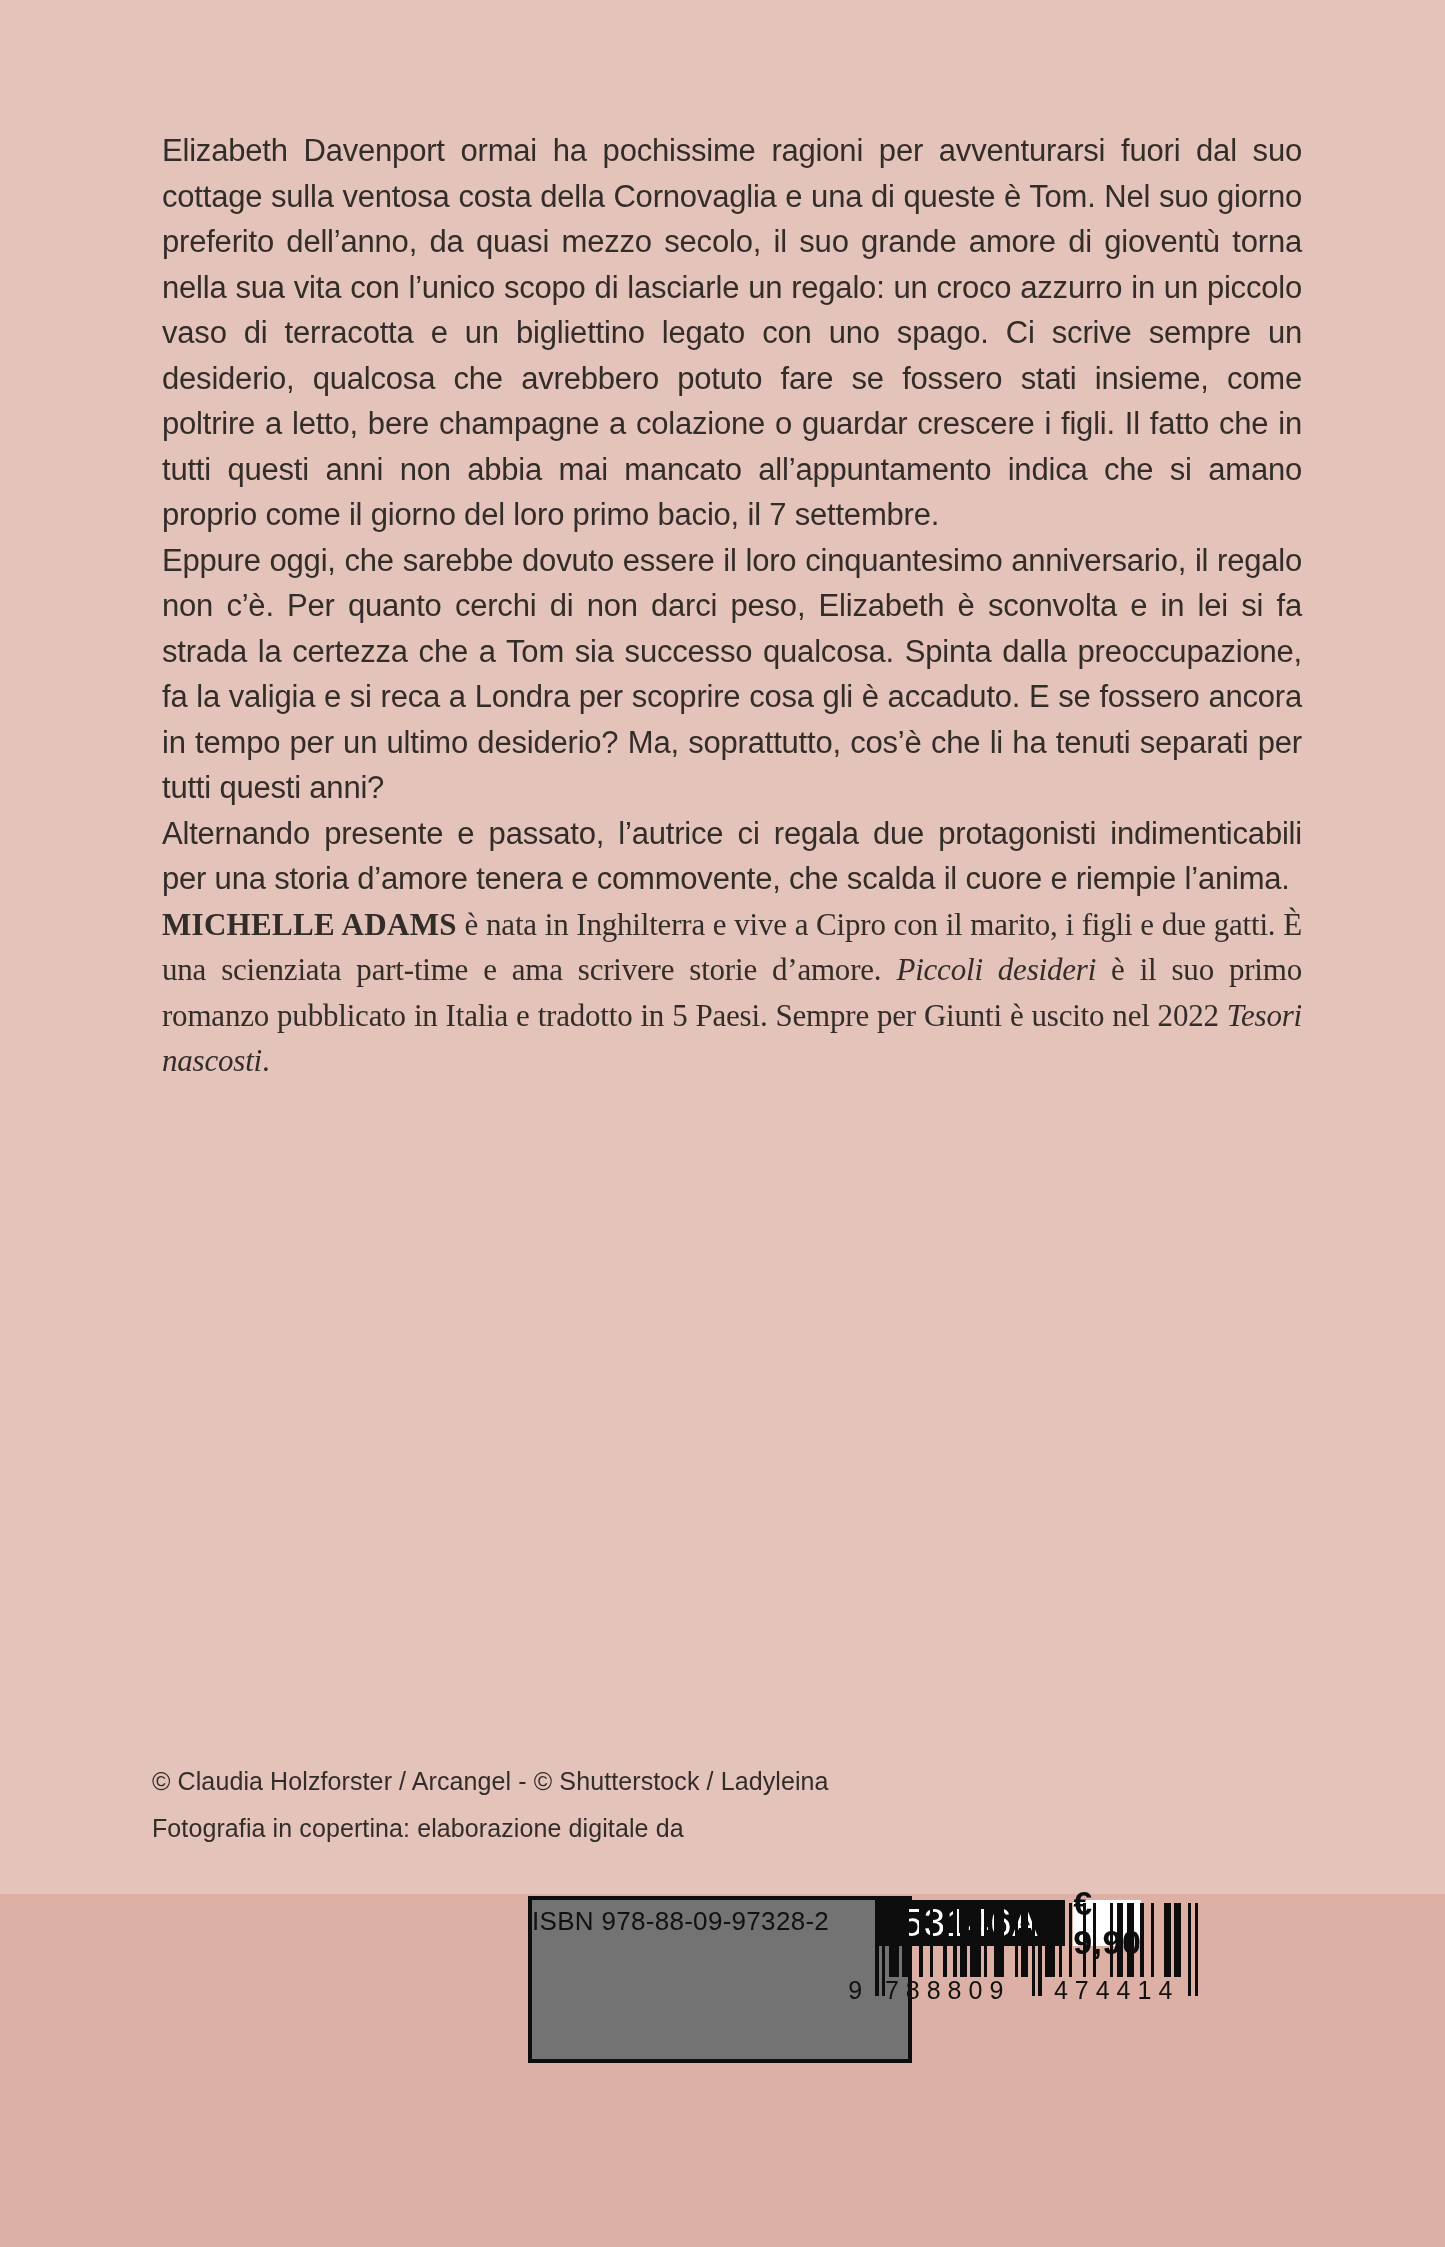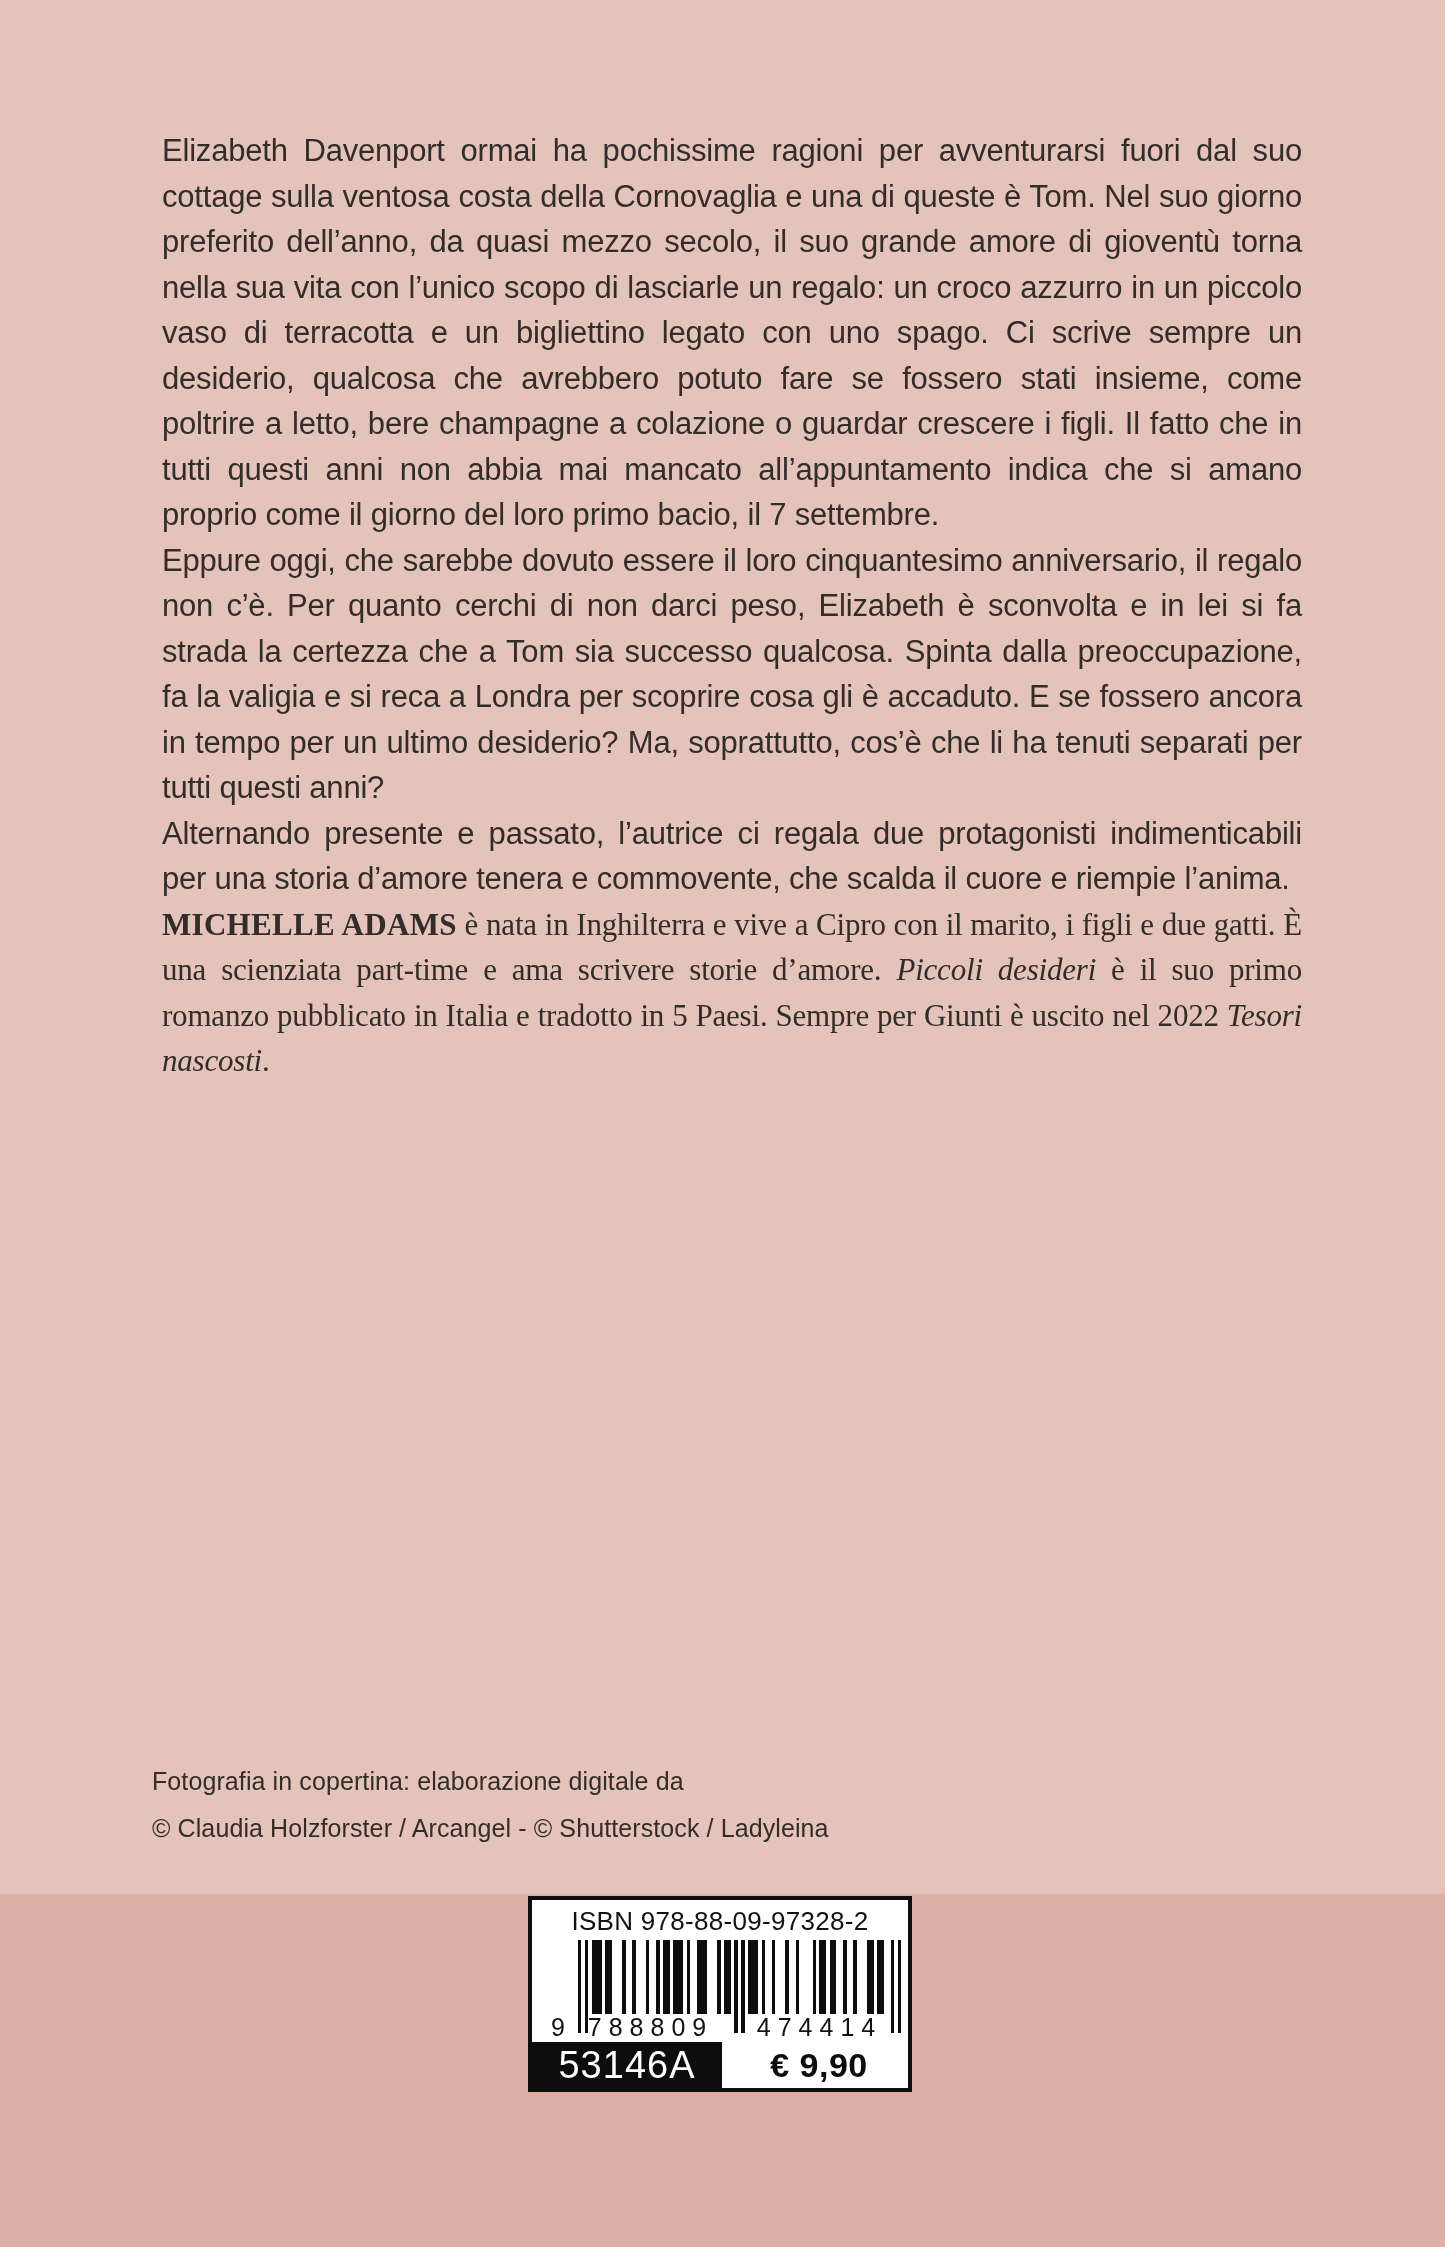--- a/index.html
+++ b/index.html
@@ -34,25 +34,25 @@
   .bio{margin-top:66px;font-family:Liberation Serif, serif;}
   .author-name{font-weight:600;letter-spacing:0.3px;}
   .btitle{font-style:italic;}
   .credits{
     position:absolute;left:152px;top:1758px;
     color:var(--text-color);
     font-size:25px;line-height:47px;font-weight:300;
     letter-spacing:0.1px;
   }
   .barcode-box{
-    position:absolute;left:528px;top:1896px;width:384px;height:196px;
+    position:absolute;left:528px;top:1896px;width:384px;height:167px;
     box-sizing:border-box;
-    background:#ffffff;
+    background:#737373;
     border:4px solid var(--bar-color);
-    display:flex;flex-direction:column;
+    display:flex;flex-direction:row;
   }
   .isbn-line{
     text-align:center;
     font-size:26px;font-weight:400;color:#111;
     padding-top:6px;letter-spacing:0.3px;
     flex:0 0 auto;
   }
   .bars-wrap{
     position:relative;
     margin-left:46px;width:323px;flex:1 1 auto;
@@ -90,22 +90,22 @@
   <div class="band-bottom"></div>
 
   <div class="text-block">
     <p>Elizabeth Davenport ormai ha pochissime ragioni per avventurarsi fuori dal suo cottage sulla ventosa costa della Cornovaglia e una di queste è Tom. Nel suo giorno preferito dell’anno, da quasi mezzo secolo, il suo grande amore di gioventù torna nella sua vita con l’unico scopo di lasciarle un regalo: un croco azzurro in un piccolo vaso di terracotta e un bigliettino legato con uno spago. Ci scrive sempre un desiderio, qualcosa che avrebbero potuto fare se fossero stati insieme, come poltrire a letto, bere champagne a colazione o guardar crescere i figli. Il fatto che in tutti questi anni non abbia mai mancato all’appuntamento indica che si amano proprio come il giorno del loro primo bacio, il 7 settembre.</p>
     <p>Eppure oggi, che sarebbe dovuto essere il loro cinquantesimo anniversario, il regalo non c’è. Per quanto cerchi di non darci peso, Elizabeth è sconvolta e in lei si fa strada la certezza che a Tom sia successo qualcosa. Spinta dalla preoccupazione, fa la valigia e si reca a Londra per scoprire cosa gli è accaduto. E se fossero ancora in tempo per un ultimo desiderio? Ma, soprattutto, cos’è che li ha tenuti separati per tutti questi anni?</p>
     <p>Alternando presente e passato, l’autrice ci regala due protagonisti indimenticabili per una storia d’amore tenera e commovente, che scalda il cuore e riempie l’anima.</p>
     <p class="bio"><span class="author-name">MICHELLE ADAMS</span><span> è nata in Inghilterra e vive a Cipro con il marito, i figli e due gatti. È una scienziata part-time e ama scrivere storie d’amore. </span><span class="btitle">Piccoli desideri</span><span> è il suo primo romanzo pubblicato in Italia e tradotto in 5 Paesi. Sempre per Giunti è uscito nel 2022 </span><span class="btitle">Tesori nascosti</span><span>.</span></p>
   </div>
 
   <div class="credits">
+    <div>© Claudia Holzforster / Arcangel - © Shutterstock / Ladyleina</div>
     <div>Fotografia in copertina: elaborazione digitale da</div>
-    <div>© Claudia Holzforster / Arcangel - © Shutterstock / Ladyleina</div>
   </div>
 
   <div class="barcode-box">
     <div class="isbn-line">ISBN 978-88-09-97328-2</div>
     <div class="bars-wrap">
       <div class="digits">
         <span class="d-lead">9</span>
         <span class="d-g1">788809</span>
         <span class="d-g2">474414</span>
       </div>

